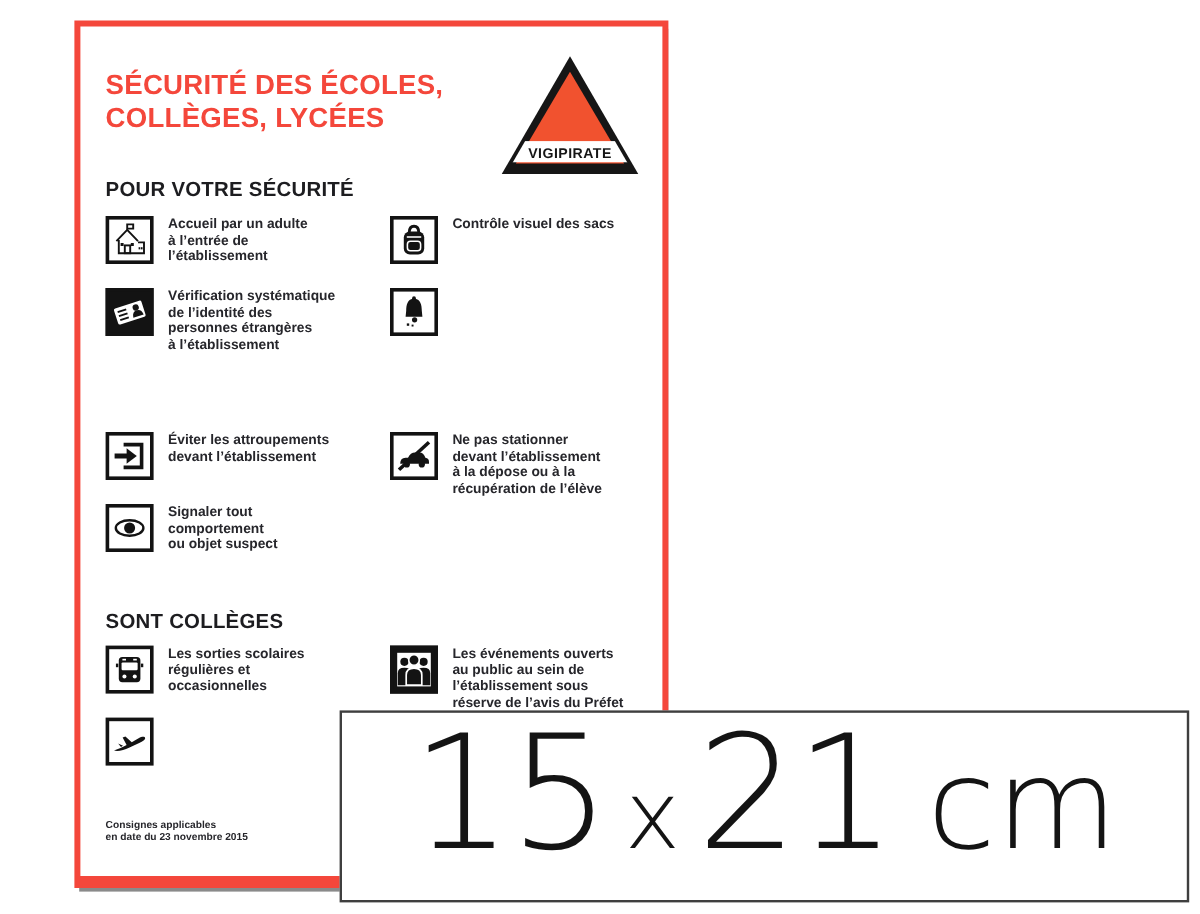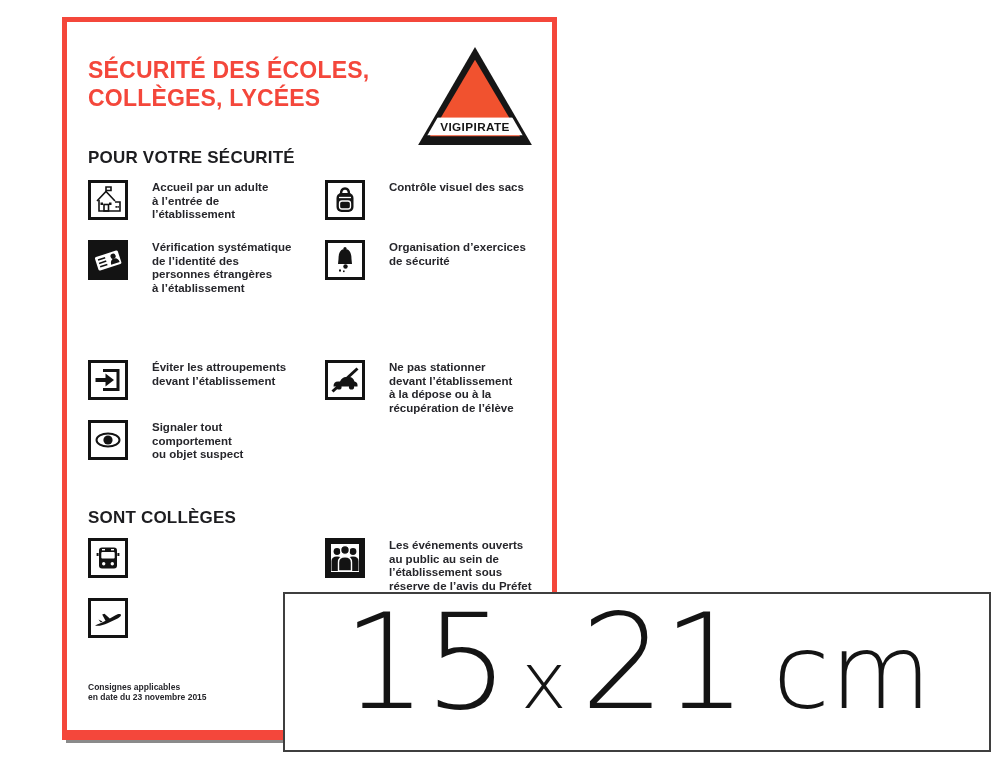--- a/index.html
+++ b/index.html
@@ -30,21 +30,21 @@
   }
   .h-s1 { top:126px; } .h-s2 { top:306px; } .h-s3 { top:486px; }
 
   .item-grid {
     position:absolute; left:21px; right:8px;
     display:grid; grid-template-columns:237px 1fr;
     grid-auto-rows:minmax(60px, auto); align-items:start;
   }
   .g-s1 { top:158px; } .g-s2 { top:338px; } .g-s3 { top:516px; }
 
-  .item { display:flex; align-items:flex-start; gap:24px; }
+  .item { display:flex; align-items:flex-start; gap:12px; }
   .icon-box {
     flex:0 0 auto; width:40px; height:40px; background:#ffffff;
     border:3px solid #131313; display:flex; align-items:center; justify-content:center;
   }
   .icon-box.inverted { background:#131313; }
   .item-text {
     font-size:11.5px; line-height:13.5px; font-weight:bold; color:#26262b;
     white-space:pre-line; padding-top:1px;
   }
 
@@ -153,22 +153,20 @@
         <div class="item">
           <span class="icon-box">
             <svg width="30" height="30" viewBox="0 0 30 30">
               <path d="M15 4 C9.5 4 8.5 9.5 8.5 14 L8 19 H22 L21.5 14 C21.5 9.5 20.5 4 15 4 Z" fill="#131313"></path>
               <circle cx="15" cy="3.5" r="1.6" fill="#131313"></circle>
               <circle cx="15.5" cy="21.5" r="2.2" fill="#131313"></circle>
               <rect x="9" y="24.5" width="2" height="2" fill="#131313"></rect>
               <rect x="13" y="25.5" width="1.6" height="1.6" fill="#131313"></rect>
             </svg>
           </span>
-          <span class="item-text">Organisation d’exercices
-de sécurité</span>
         </div>
       </div>
 
 
       <div class="item-grid g-s2">
 
         <div class="item">
           <span class="icon-box">
             <svg width="30" height="30" viewBox="0 0 30 30">
               <path d="M10 5.5 H25 V24.5 H10" fill="none" stroke="#131313" stroke-width="3"></path>
@@ -219,20 +217,23 @@
               <rect x="6" y="4.5" width="18" height="21" rx="3" fill="#131313"></rect>
               <rect x="8.3" y="9" width="13.4" height="6.5" rx="1" fill="#ffffff"></rect>
               <circle cx="10.7" cy="20.8" r="1.7" fill="#ffffff"></circle>
               <circle cx="19.3" cy="20.8" r="1.7" fill="#ffffff"></circle>
               <rect x="3.6" y="10" width="2" height="3" fill="#131313"></rect>
               <rect x="24.4" y="10" width="2" height="3" fill="#131313"></rect>
               <rect x="9" y="6" width="3" height="1.4" fill="#ffffff"></rect>
               <rect x="18" y="6" width="3" height="1.4" fill="#ffffff"></rect>
             </svg>
           </span>
+          <span class="item-text">Les sorties scolaires
+régulières et
+occasionnelles</span>
         </div>
 
         <div class="item">
           <span class="icon-box inverted">
             <svg width="30" height="30" viewBox="0 0 30 30">
               <rect x="1" y="1" width="28" height="28" fill="#ffffff"></rect>
               <circle cx="7" cy="8.5" r="3.4" fill="#131313"></circle>
               <circle cx="23" cy="8.5" r="3.4" fill="#131313"></circle>
               <path d="M1.5 28 V18 Q1.5 13.5 7 13.5 Q12.5 13.5 12.5 18 V28 Z" fill="#131313"></path>
               <path d="M17.5 28 V18 Q17.5 13.5 23 13.5 Q28.5 13.5 28.5 18 V28 Z" fill="#131313"></path>

